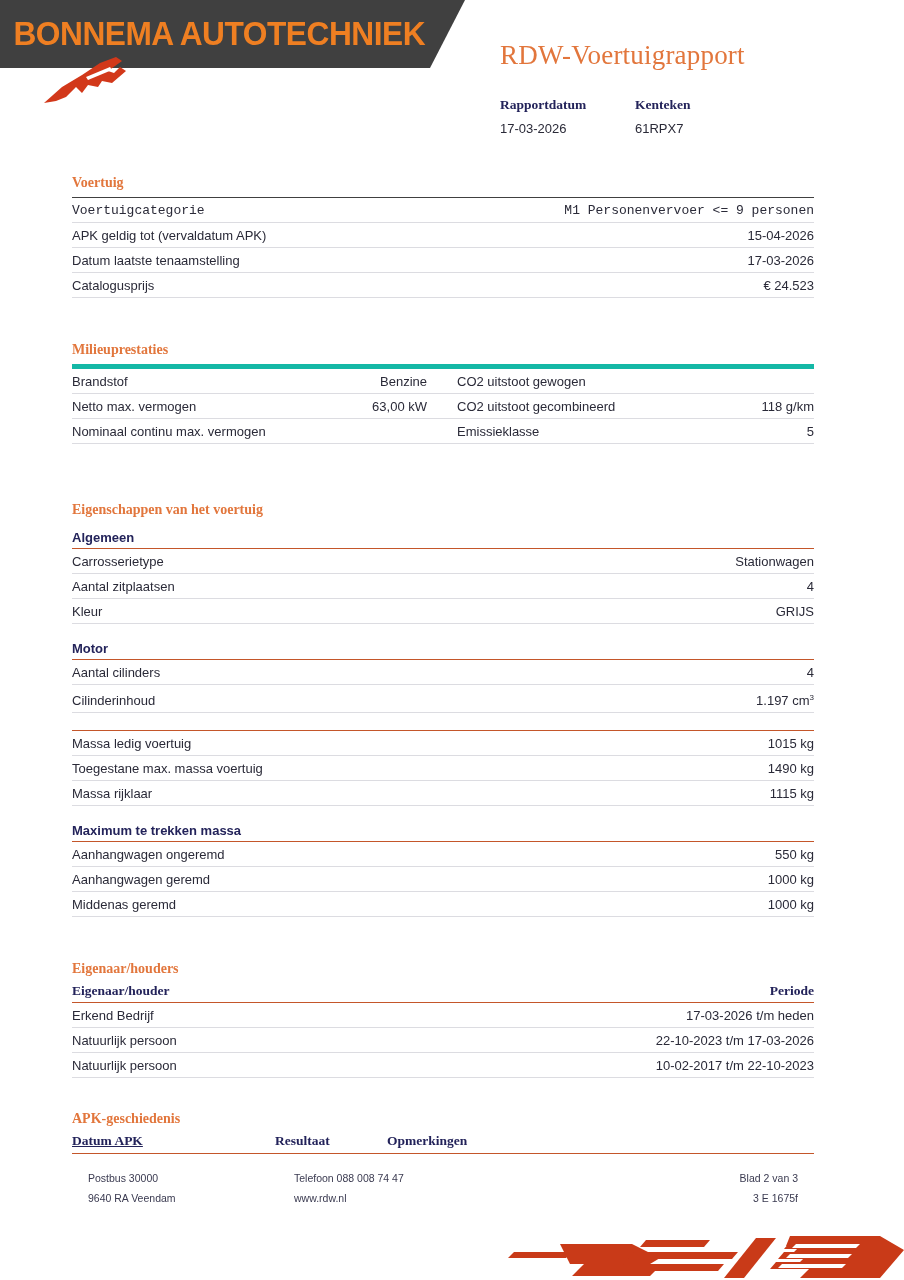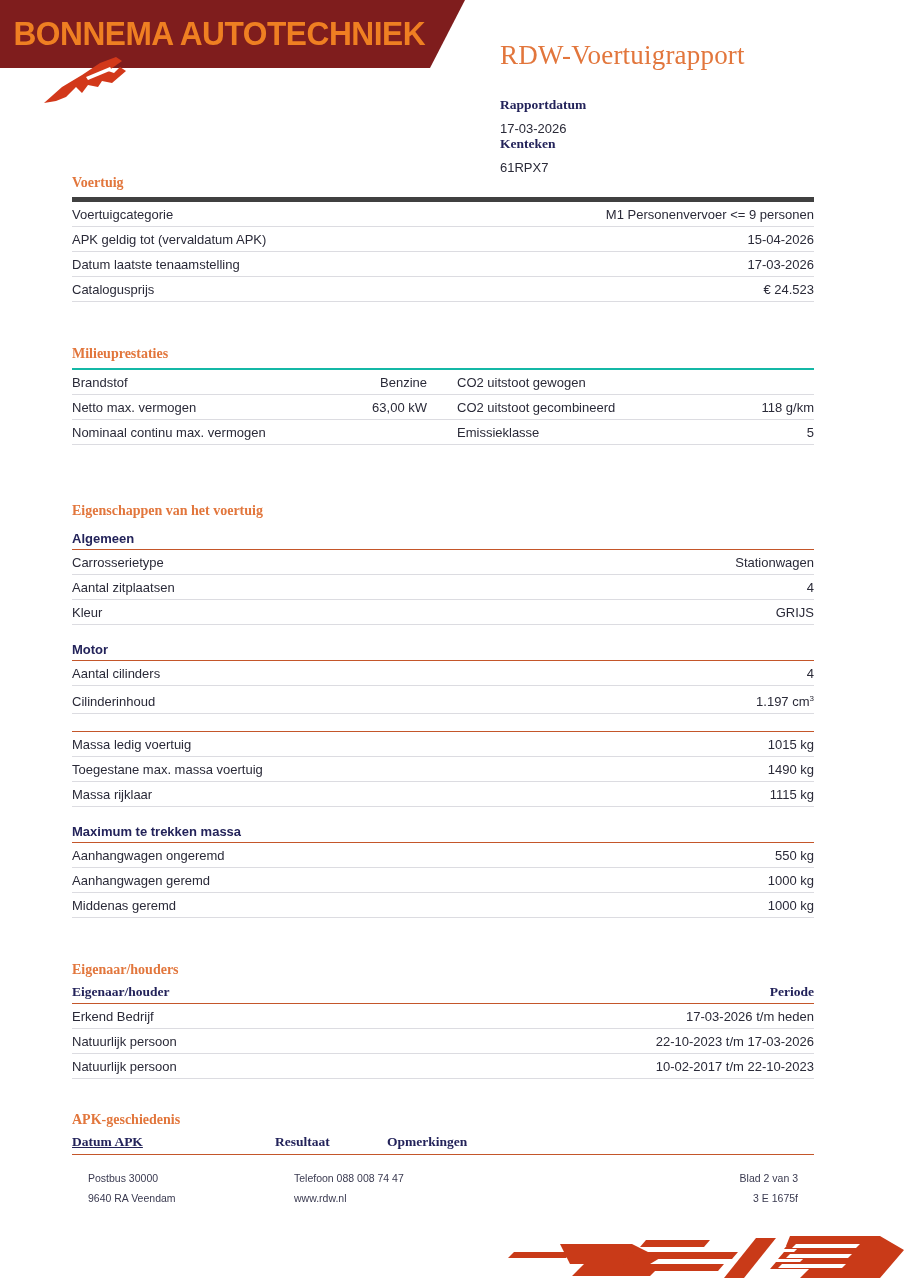--- a/index.html
+++ b/index.html
@@ -20,21 +20,21 @@
   .header {
     position: relative;
     height: 160px;
   }
   .brand-banner {
     position: absolute;
     left: 0;
     top: 0;
     width: 465px;
     height: 68px;
-    background: #7f1d1d;
+    background: #404040;
     clip-path: polygon(0 0, 465px 0, 430px 68px, 0 68px);
     display: flex;
     align-items: center;
   }
   .brand-banner-text {
     font-family: "Liberation Sans", sans-serif;
     font-weight: 700;
     font-size: 33px;
     letter-spacing: -0.5px;
     color: #ef7f22;
@@ -61,21 +61,20 @@
   .report-title {
     font-family: Liberation Serif, serif;
     font-size: 27px;
     color: #e2763c;
     letter-spacing: 0.2px;
     white-space: nowrap;
   }
   .report-meta {
     display: flex;
     margin-top: 26px;
-    flex-direction: column;
   }
   .meta-col {
     width: 135px;
   }
   .meta-label {
     font-family: "Liberation Serif", serif;
     font-weight: 700;
     font-size: 13.5px;
     color: #23235a;
     margin-bottom: 8px;
@@ -122,35 +121,35 @@
     table-layout: fixed;
   }
   table.kv td {
     font-size: 13px;
     color: #2a2a38;
     padding: 5px 0 4px 0;
     border-bottom: 1px solid #dcdce1;
     vertical-align: bottom;
     line-height: 15px;
   }
-  table.kv tr:first-child td { border-top: 5px solid #404040; }
+  table.kv tr:first-child td { border-top: 1px solid #404040; font-family: Liberation Mono, monospace; }
   td.k { text-align: left; }
   td.v { text-align: right; }
 
   
   table.kv2 { width: 100%; border-collapse: collapse; table-layout: fixed; }
   table.kv2 td {
     font-size: 13px;
     color: #2a2a38;
     padding: 5px 0 4px 0;
     border-bottom: 1px solid #dcdce1;
     vertical-align: bottom;
     line-height: 15px;
   }
-  table.kv2 tr:first-child td { border-top: 2px solid #14b8a6; }
+  table.kv2 tr:first-child td { border-top: 5px solid #14b8a6; }
   .c1k { width: 225px; text-align: left; }
   .c1v { width: 130px; text-align: right; }
   .gap  { width: 30px; }
   .c2k { width: 225px; text-align: left; padding-left: 0; }
   .c2v { text-align: right; }
 
   
   .block { margin-top: 17px; }
   .block-first { margin-top: 3px; }
   table.blk {

